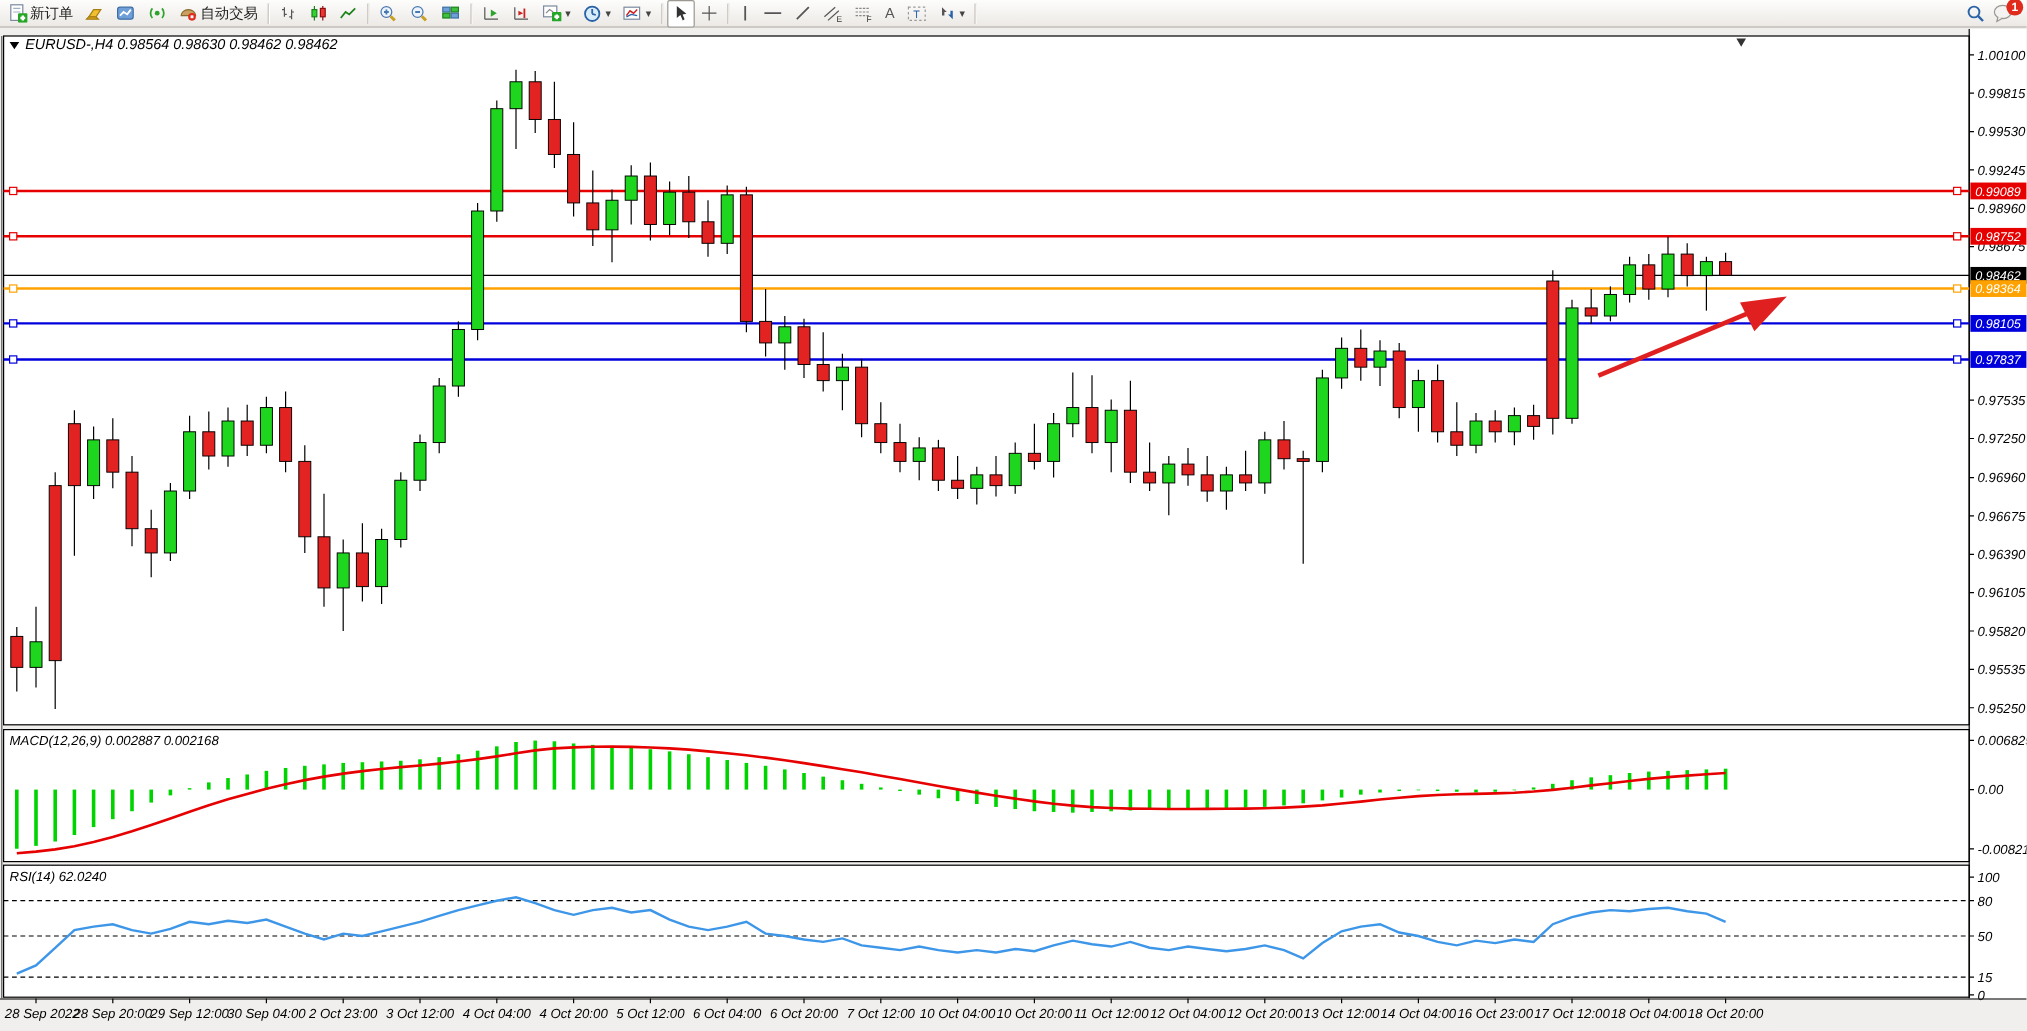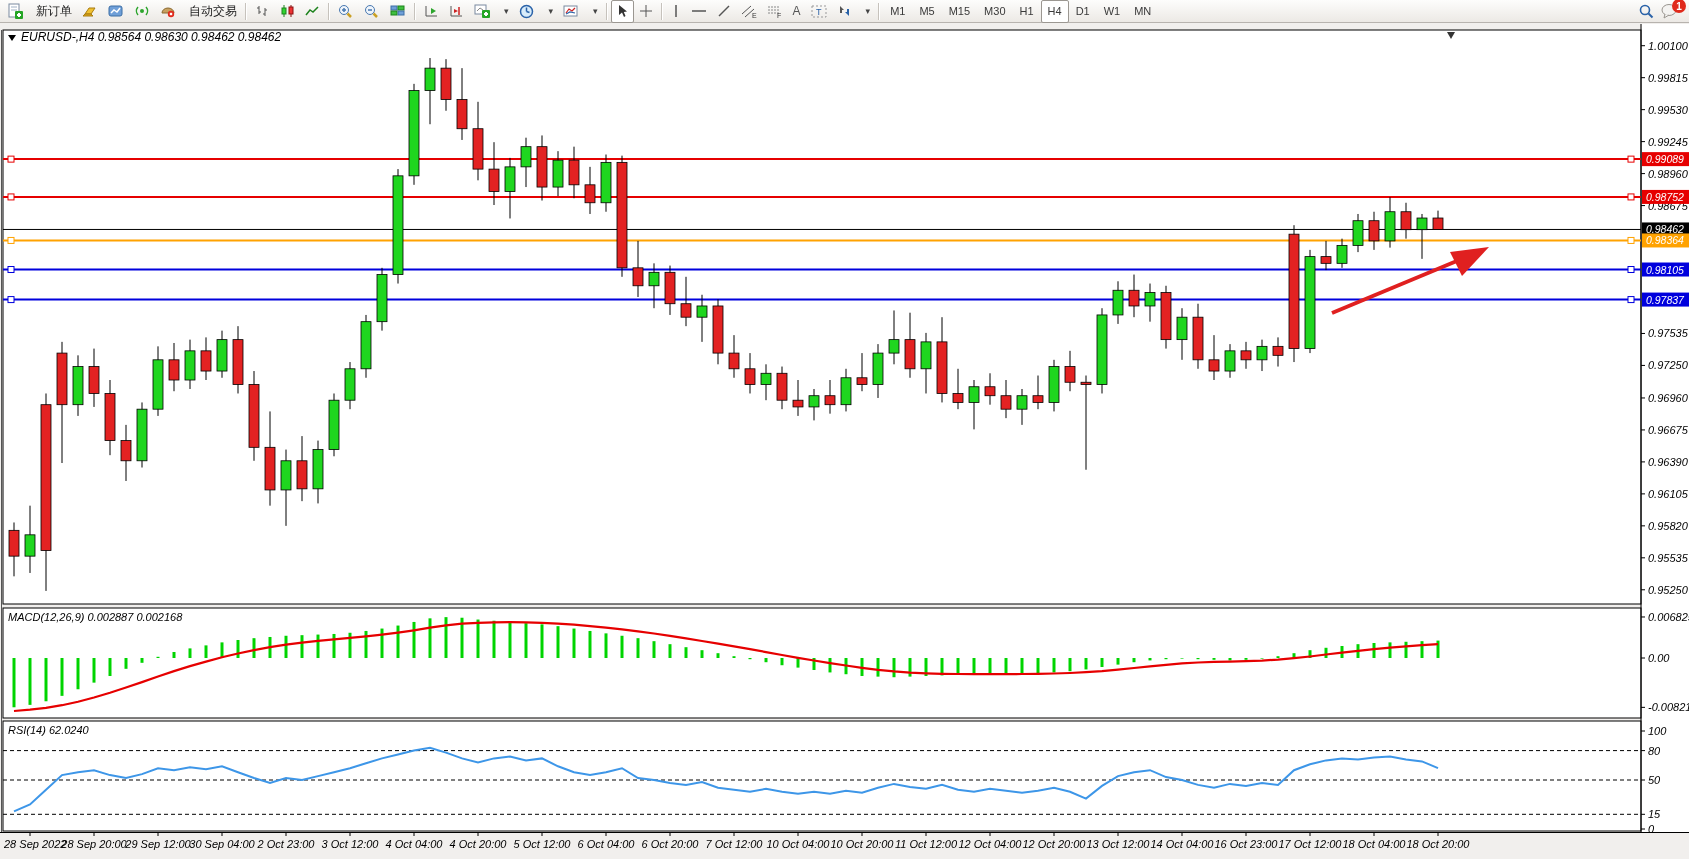--- a/index.html
+++ b/index.html
@@ -1,21 +1,21 @@
 <!DOCTYPE html>
 <html><head>
 <meta charset="utf-8">
 <style>
   html,body{margin:0;padding:0;background:#e9e7e4;font-family:"Liberation Sans",sans-serif;}
   #app{position:relative;width:1689px;height:859px;background:#f1efed;overflow:hidden;}
   
   #toolbar{position:absolute;top:0;left:0;width:1689px;height:23px;
     background:linear-gradient(#fdfdfc,#ece9e5);border-bottom:1px solid #b7b3ae;
     display:flex;align-items:center;padding:0 2px;box-sizing:border-box;}
-  .tbtn{display:flex;align-items:center;gap:13px;padding:1px 4px;height:19px;border:1px solid transparent;
+  .tbtn{display:flex;align-items:center;gap:2px;padding:1px 4px;height:19px;border:1px solid transparent;
     border-radius:2px;font-size:12px;color:#222;white-space:nowrap;}
   .tbtn.active{background:#fff;border:1px solid #9b9791;}
   .sep{width:1px;height:17px;background:#c6c2bc;border-right:1px solid #fff;margin:0 3px;}
   .caret{font-size:9px;color:#444;margin-left:1px;}
   .tf{padding:1px 6px;font-size:11px;color:#3a3a3a;}
   .right-group{margin-left:auto;display:flex;align-items:center;gap:6px;padding-right:8px;}
   .badge{position:absolute;top:-4px;right:-7px;background:#e02a1c;color:#fff;border-radius:50%;
     width:14px;height:14px;font-size:10px;font-weight:bold;display:flex;align-items:center;justify-content:center;}
   .icon-wrap{position:relative;display:inline-flex;}
   svg.ti{display:block;}
@@ -259,31 +259,20 @@
     <div class="tbtn">
         <span class="icon-wrap">
           <svg class="ti" width="15" height="14">
             <polygon points="3,2 7,6 5,6 5,9 3,9" fill="#555"></polygon>
             <polygon points="12,12 8,8 10,8 10,5 12,5" fill="#2a62a8"></polygon>
           </svg>
         </span>
         <span class="caret">▾</span>
       </div>
     <div class="sep"></div>
-    <div id="tf-group" style="display:flex;align-items:center;">
-        <div class="tbtn tf">M1</div>
-        <div class="tbtn tf">M5</div>
-        <div class="tbtn tf">M15</div>
-        <div class="tbtn tf">M30</div>
-        <div class="tbtn tf">H1</div>
-        <div class="tbtn tf active">H4</div>
-        <div class="tbtn tf">D1</div>
-        <div class="tbtn tf">W1</div>
-        <div class="tbtn tf">MN</div>
-      </div>
     <div class="right-group">
       <span class="icon-wrap">
           <svg class="ti" width="17" height="17">
             <circle cx="7" cy="7" r="4.5" fill="none" stroke="#2a62a8" stroke-width="1.6"></circle>
             <line x1="10.5" y1="10.5" x2="14.5" y2="14.5" stroke="#2a62a8" stroke-width="2"></line>
           </svg>
         </span>
       <span class="icon-wrap">
         <svg class="ti" width="18" height="16">
             <ellipse cx="8" cy="7" rx="7" ry="5.5" fill="#f4f3f1" stroke="#9a9archive0" stroke-width="1"></ellipse>

